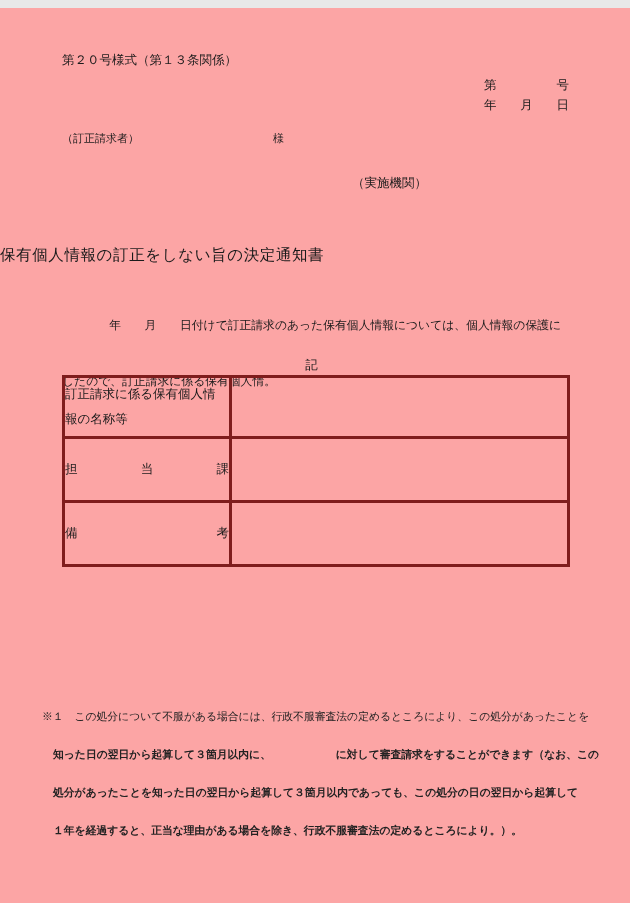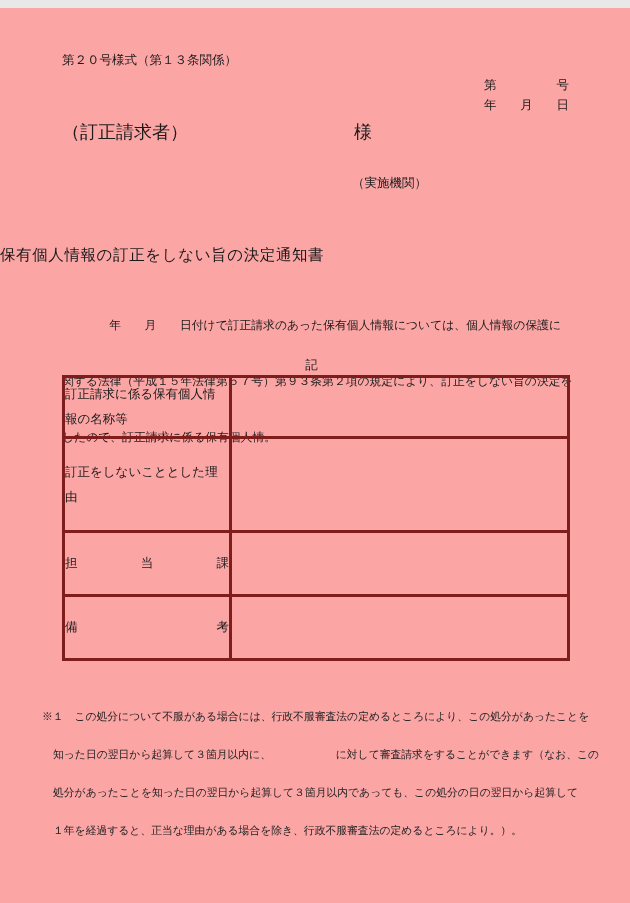--- a/index.html
+++ b/index.html
@@ -9,21 +9,21 @@
     margin:8px auto;
     background:#fca5a5;
     color:#1b1b1b;
     font-family:"Liberation Serif","DejaVu Serif",serif;
     overflow:hidden;
   }
   .abs{position:absolute;white-space:pre;}
   #form-number{left:62px;top:44px;font-size:12.5px;}
   #doc-number{left:484px;top:69px;width:85px;display:flex;justify-content:space-between;font-size:12.5px;}
   #date-line{left:484px;top:89px;width:85px;display:flex;justify-content:space-between;font-size:12.5px;}
-  #addressee{left:62px;top:112px;font-size:18px;display:flex;gap:32px;}
+  #addressee{left:62px;top:123px;font-size:11px;display:flex;}
   #addressee .honorific{margin-left:134px;}
   #issuer{left:352px;top:167px;font-size:12.5px;}
   #title{left:0;top:237px;width:630px;text-align:left;font-size:15.5px;letter-spacing:0.6px;white-space:pre;}
   #body{left:62px;top:274px;font-size:11.8px;}
   #body .body-line{white-space:pre;line-height:26px;height:26px;}
   #ki{left:62px;top:349px;width:499px;text-align:center;font-size:12.5px;}
   #details-table{
     position:absolute;left:62px;top:367px;width:499px;
     border-collapse:collapse;table-layout:fixed;
   }
@@ -31,21 +31,21 @@
     border:3px solid #7f1d1d;
     padding:0;
     vertical-align:middle;
   }
   td.label-cell{width:164px;font-size:12.5px;padding:0 8px;}
   td.value-cell{width:335px;}
   .lbl-line{white-space:pre;line-height:25px;}
   .lbl-justify{display:flex;justify-content:space-between;line-height:25px;}
   #notes{left:42px;top:654px;font-size:10.8px;color:#222;}
   .note-line{white-space:pre;line-height:13.9px;}
-  .note-cont{margin-left:11px;}
+  .note-cont{margin-left:11px;font-weight:bold;}
   .note2-first{margin-left:7px;}
 </style>
 </head>
 <body>
 
 <div class="page">
 
   <div class="abs" id="form-number">第２０号様式（第１３条関係）</div>
 
   <div class="abs" id="doc-number">
@@ -63,39 +63,31 @@
     <span>（訂正請求者）</span>
     <span class="honorific">様</span>
   </div>
 
   <div class="abs" id="issuer">（実施機関）</div>
 
   <div class="abs" id="title">保有個人情報の訂正をしない旨の決定通知書</div>
 
   <div class="abs" id="body">
     <div class="body-line">　　　　年　　月　　日付けで訂正請求のあった保有個人情報については、個人情報の保護に</div>
-    <div class="body-line">関する法律（平成１５年法律第５７号）第９３条第２項の規定により、訂正をしない旨の決定を</div>
     <div class="body-line">したので、訂正請求に係る保有個人情。</div>
   </div>
 
   <div class="abs" id="ki">記</div>
 
   <table id="details-table">
     <tbody>
         <tr style="height:61px;">
       <td class="label-cell">
         <div class="lbl-line">訂正請求に係る保有個人情</div>
         <div class="lbl-line">報の名称等</div>
-      </td>
-      <td class="value-cell"></td>
-    </tr>
-    <tr style="height:94px;">
-      <td class="label-cell">
-        <div class="lbl-line">訂正をしないこととした理</div>
-        <div class="lbl-line">由</div>
       </td>
       <td class="value-cell"></td>
     </tr>
     <tr style="height:64px;">
       <td class="label-cell">
         <div class="lbl-justify">
           <span>担</span>
           <span>当</span>
           <span>課</span>
         </div>

